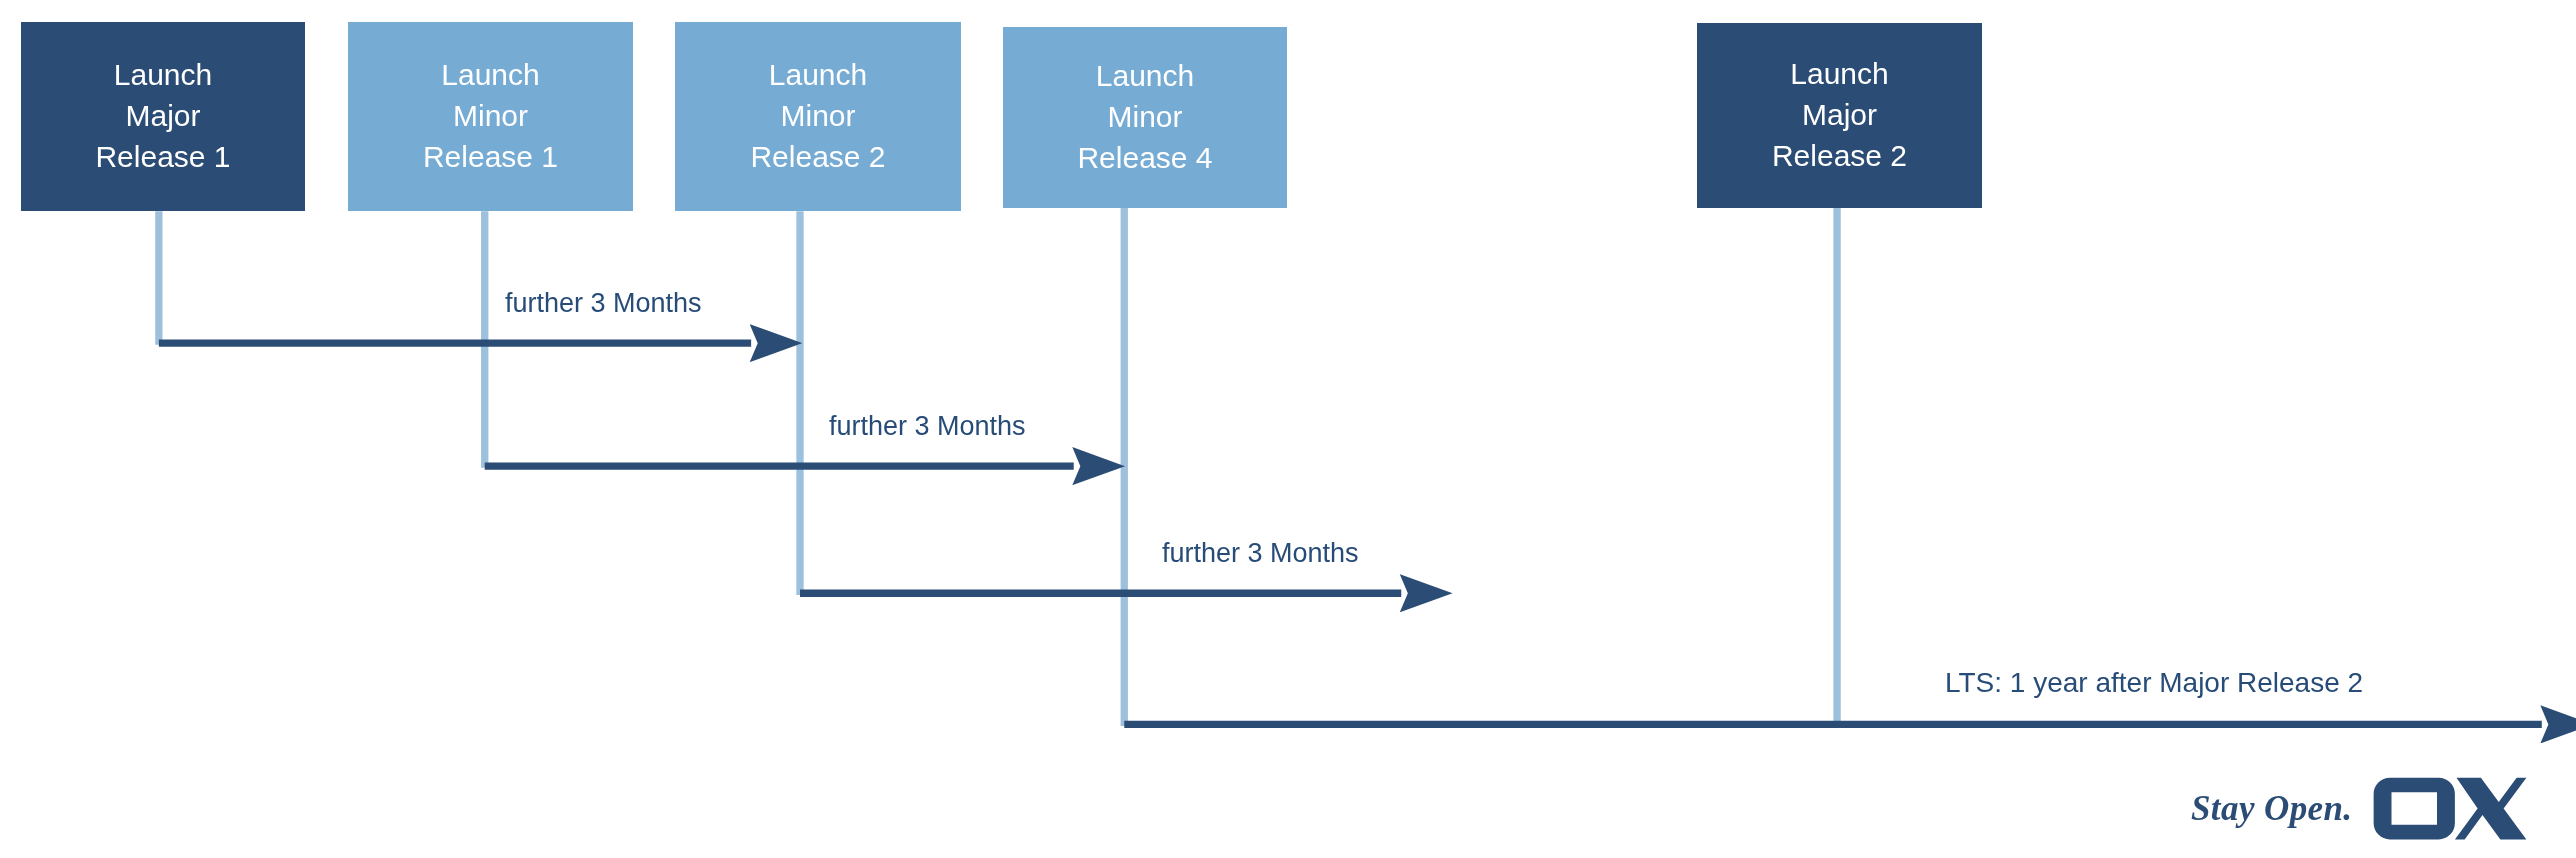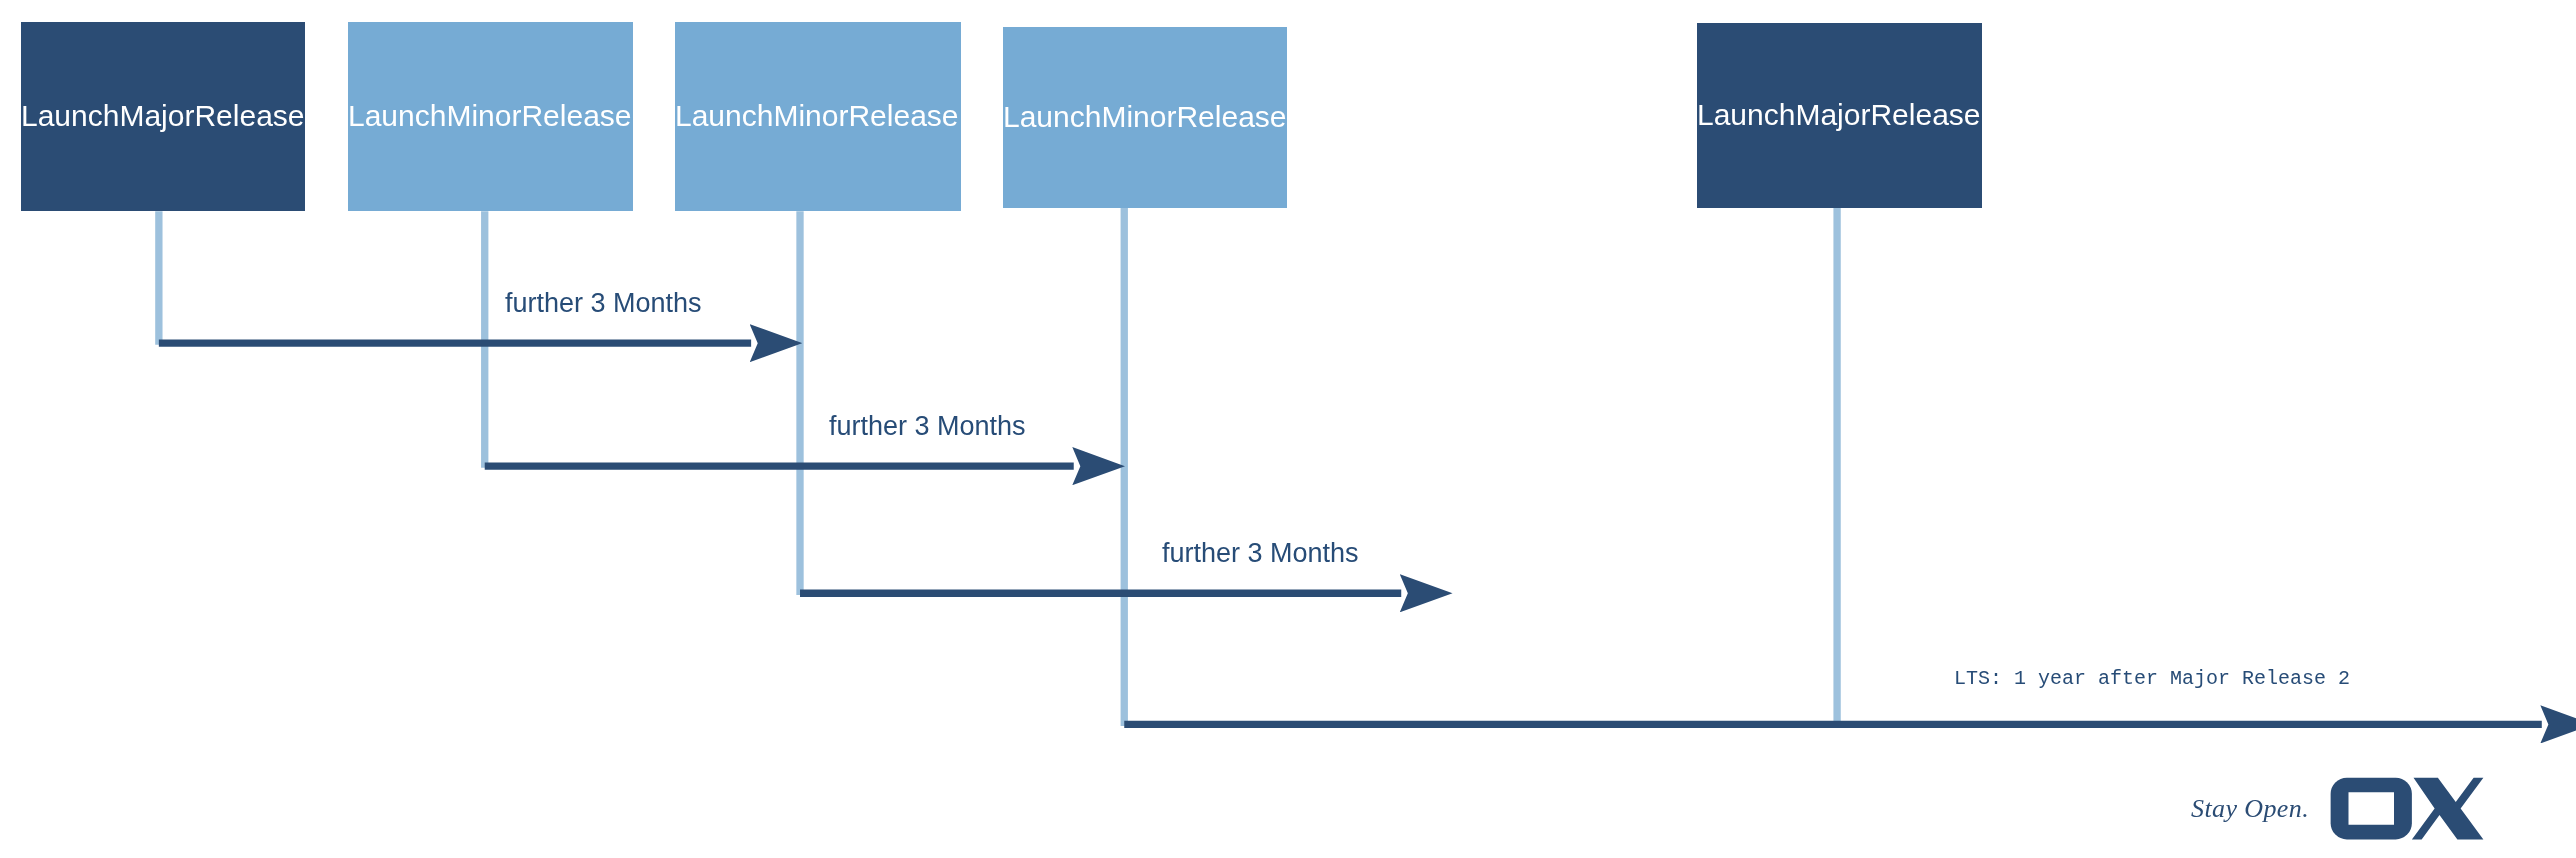--- a/index.html
+++ b/index.html
@@ -23,23 +23,23 @@
     top: 0;
     width: 2576px;
     height: 859px;
   }
 
   
   .release-box {
     position: absolute;
     box-sizing: border-box;
     display: flex;
-    flex-direction: row;
+    flex-direction: column;
     align-items: center;
-    justify-content: space-between;
+    justify-content: center;
     color: #ffffff;
     font-family: "Liberation Sans", sans-serif;
     font-size: 30px;
     line-height: 1.36;
     letter-spacing: 0px;
     text-align: center;
     white-space: nowrap;
   }
   .release-box .line { display: block; }
 
@@ -48,43 +48,43 @@
     position: absolute;
     color: #274c77;
     font-family: "Liberation Sans", sans-serif;
     font-size: 27px;
     line-height: 1.1;
     white-space: nowrap;
   }
   .lts-label {
     position: absolute;
     color: #274c77;
-    font-family: Liberation Mono, monospace;
-    font-size: 20px;
+    font-family: Liberation Sans, sans-serif;
+    font-size: 28px;
     line-height: 1.1;
     white-space: nowrap;
-    margin-left: 9px;
   }
 
   
   #footer-logo {
     position: absolute;
     left: 2191px;
     top: 776px;
     display: flex;
     align-items: center;
     gap: 19.6px;
   }
   #tagline {
     font-family: "Liberation Serif", serif;
     font-style: italic;
-    font-size: 26px;
+    font-size: 35px;
     color: #2b4c74;
     letter-spacing: 0.4px;
     white-space: nowrap;
+    font-weight: bold;
   }
   #ox-mark {
     display: block;
   }
 </style>
 </head>
 <body>
 
 <div id="canvas">
 

